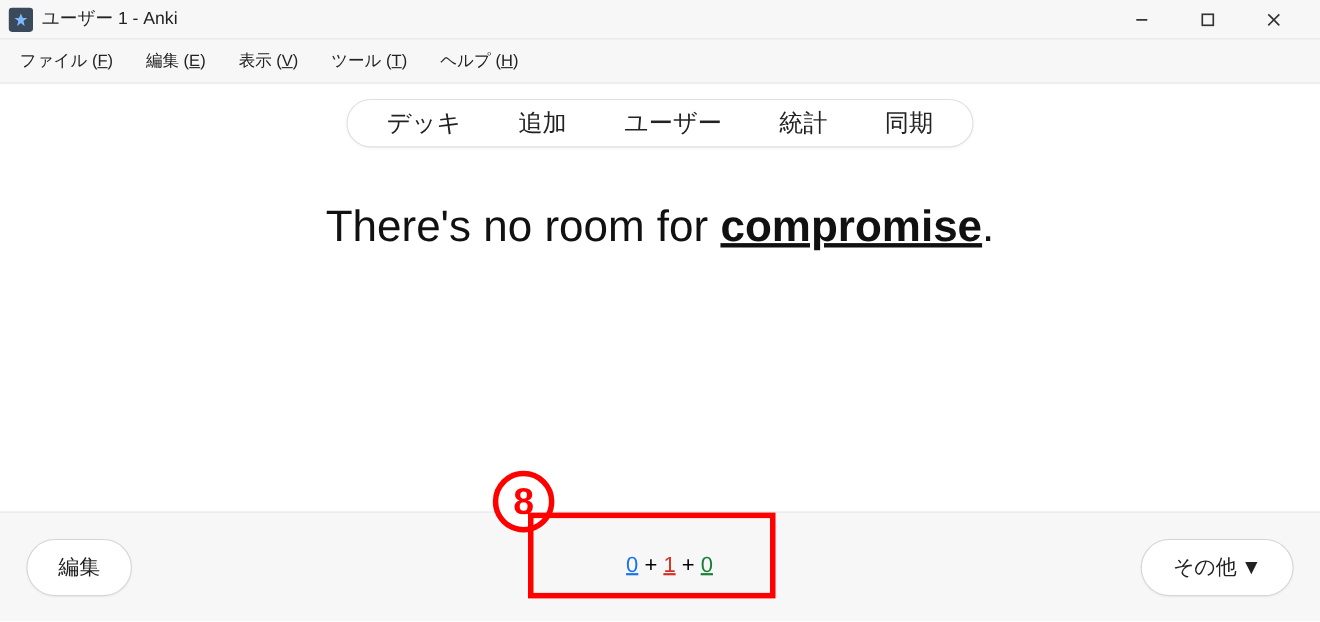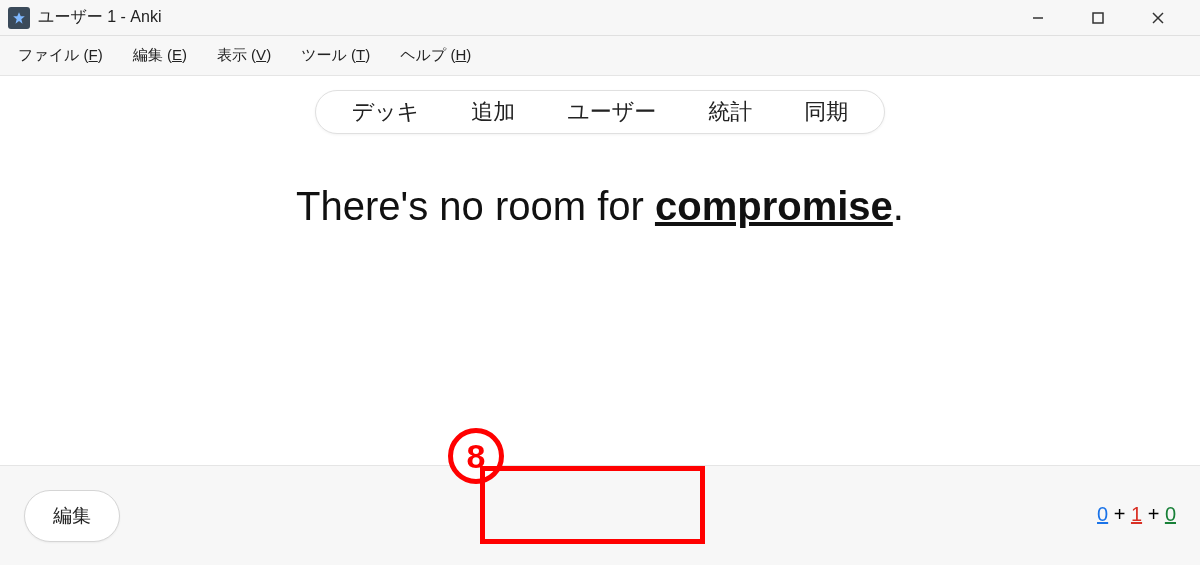--- a/index.html
+++ b/index.html
@@ -251,18 +251,21 @@
   </div>
 </div>
 
 <div class="bottom-bar">
   <button class="pill-btn">編集</button>
   <div class="center-group">
     <div class="counts">
       <span class="cnt-new">0</span><span> + </span><span class="cnt-learn">1</span><span> + </span><span class="cnt-review">0</span>
     </div>
   </div>
+  <button class="pill-btn other-btn">
+    <span>その他</span><span class="tri">▼</span>
+  </button>
 </div>
 
 <div class="annotation-circle">
   <span class="annotation-circle-text">8</span>
 </div>
 <div class="annotation-box"></div>
 
 </body></html>

